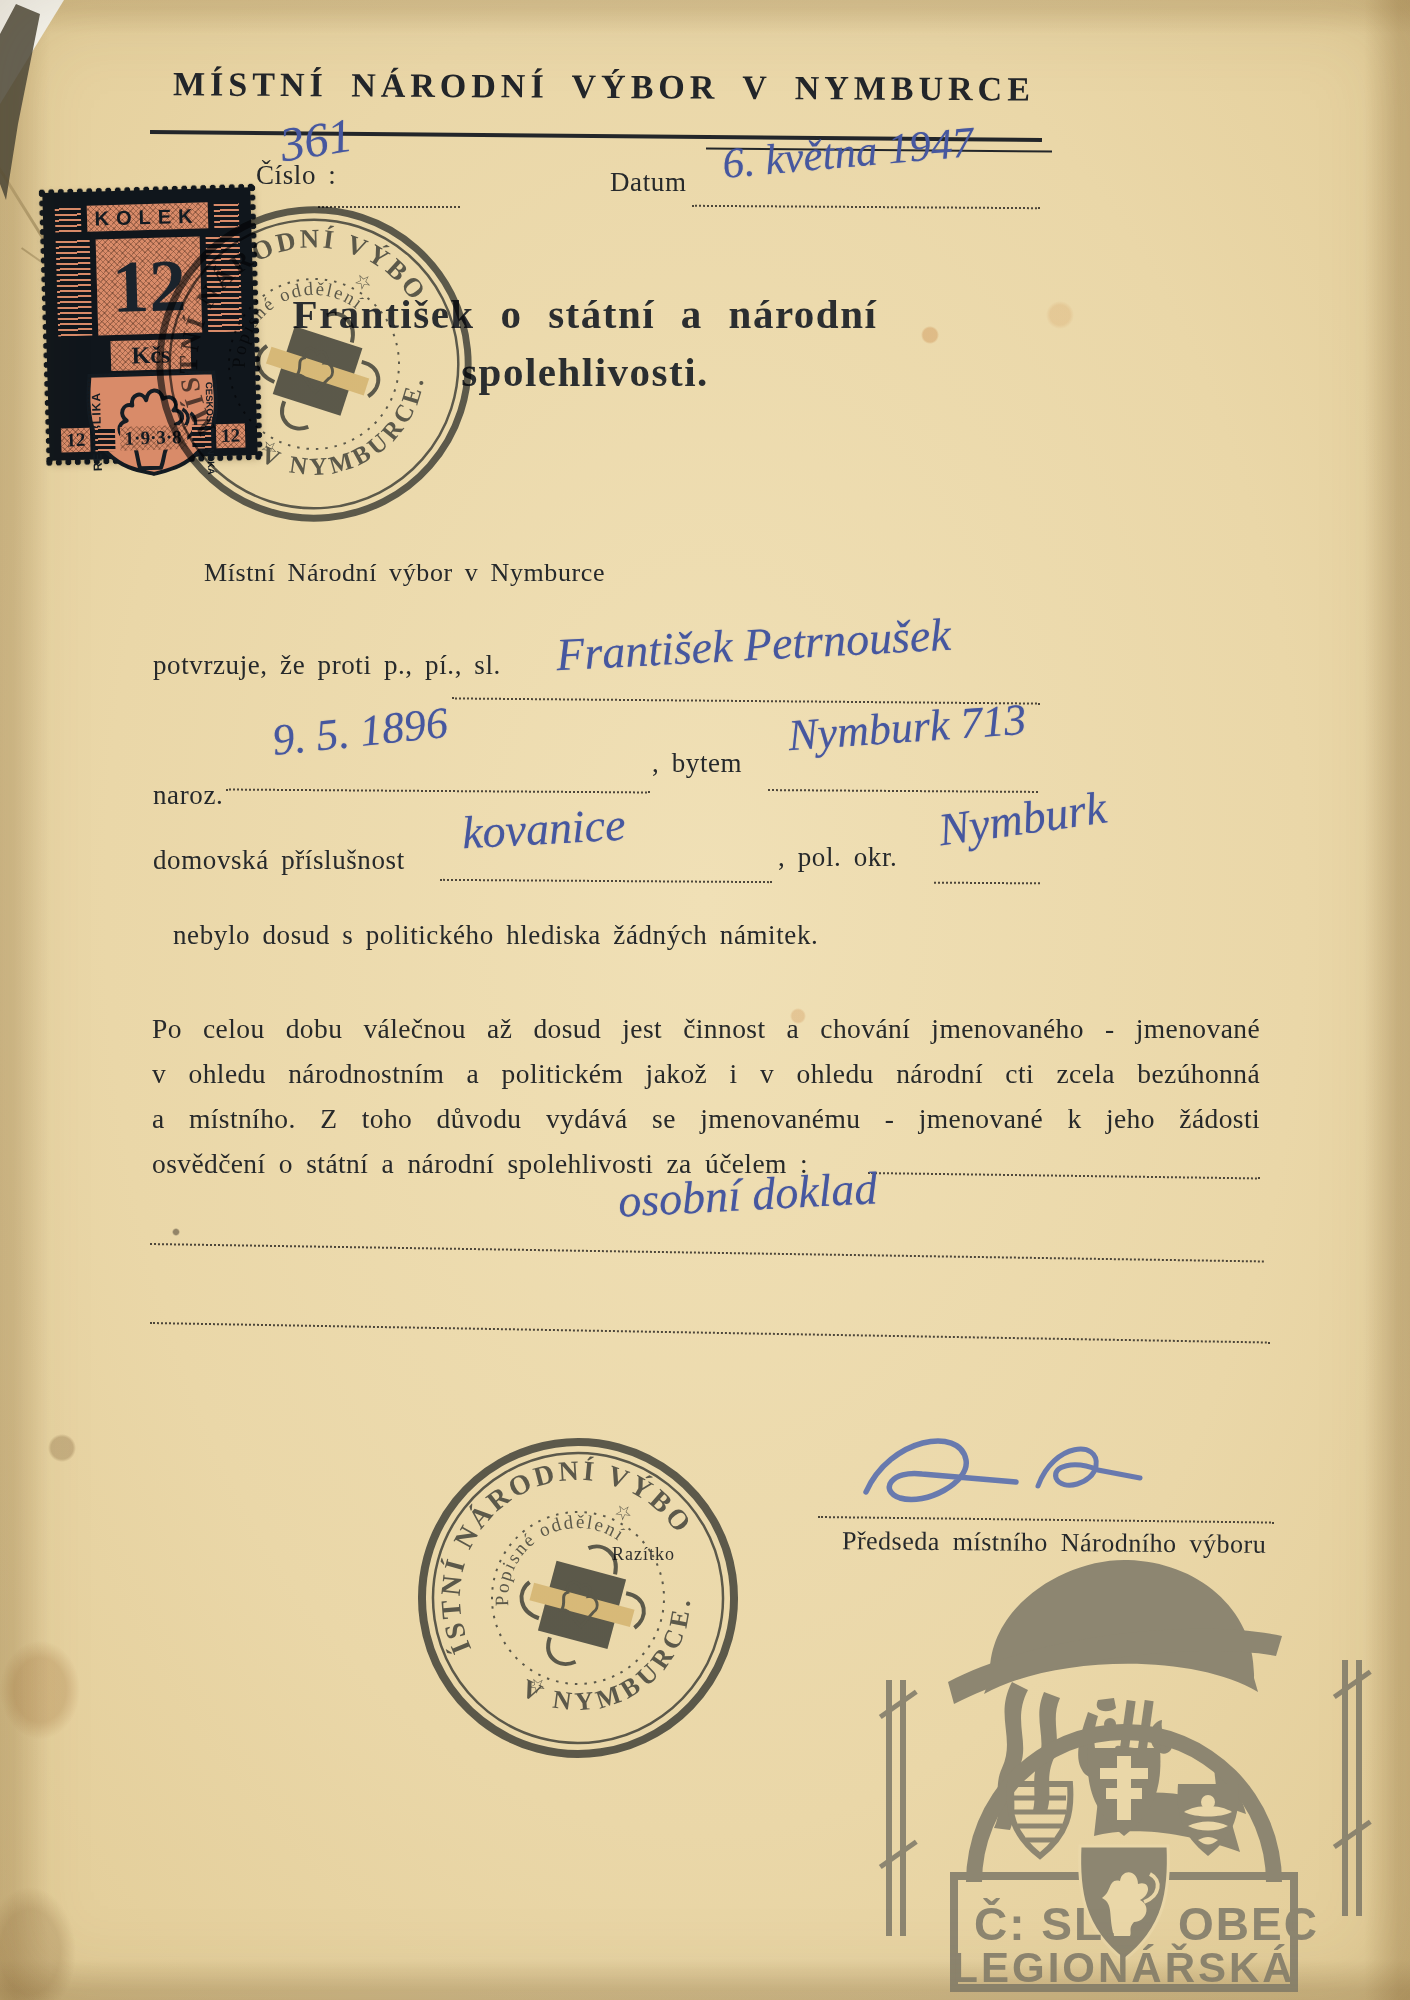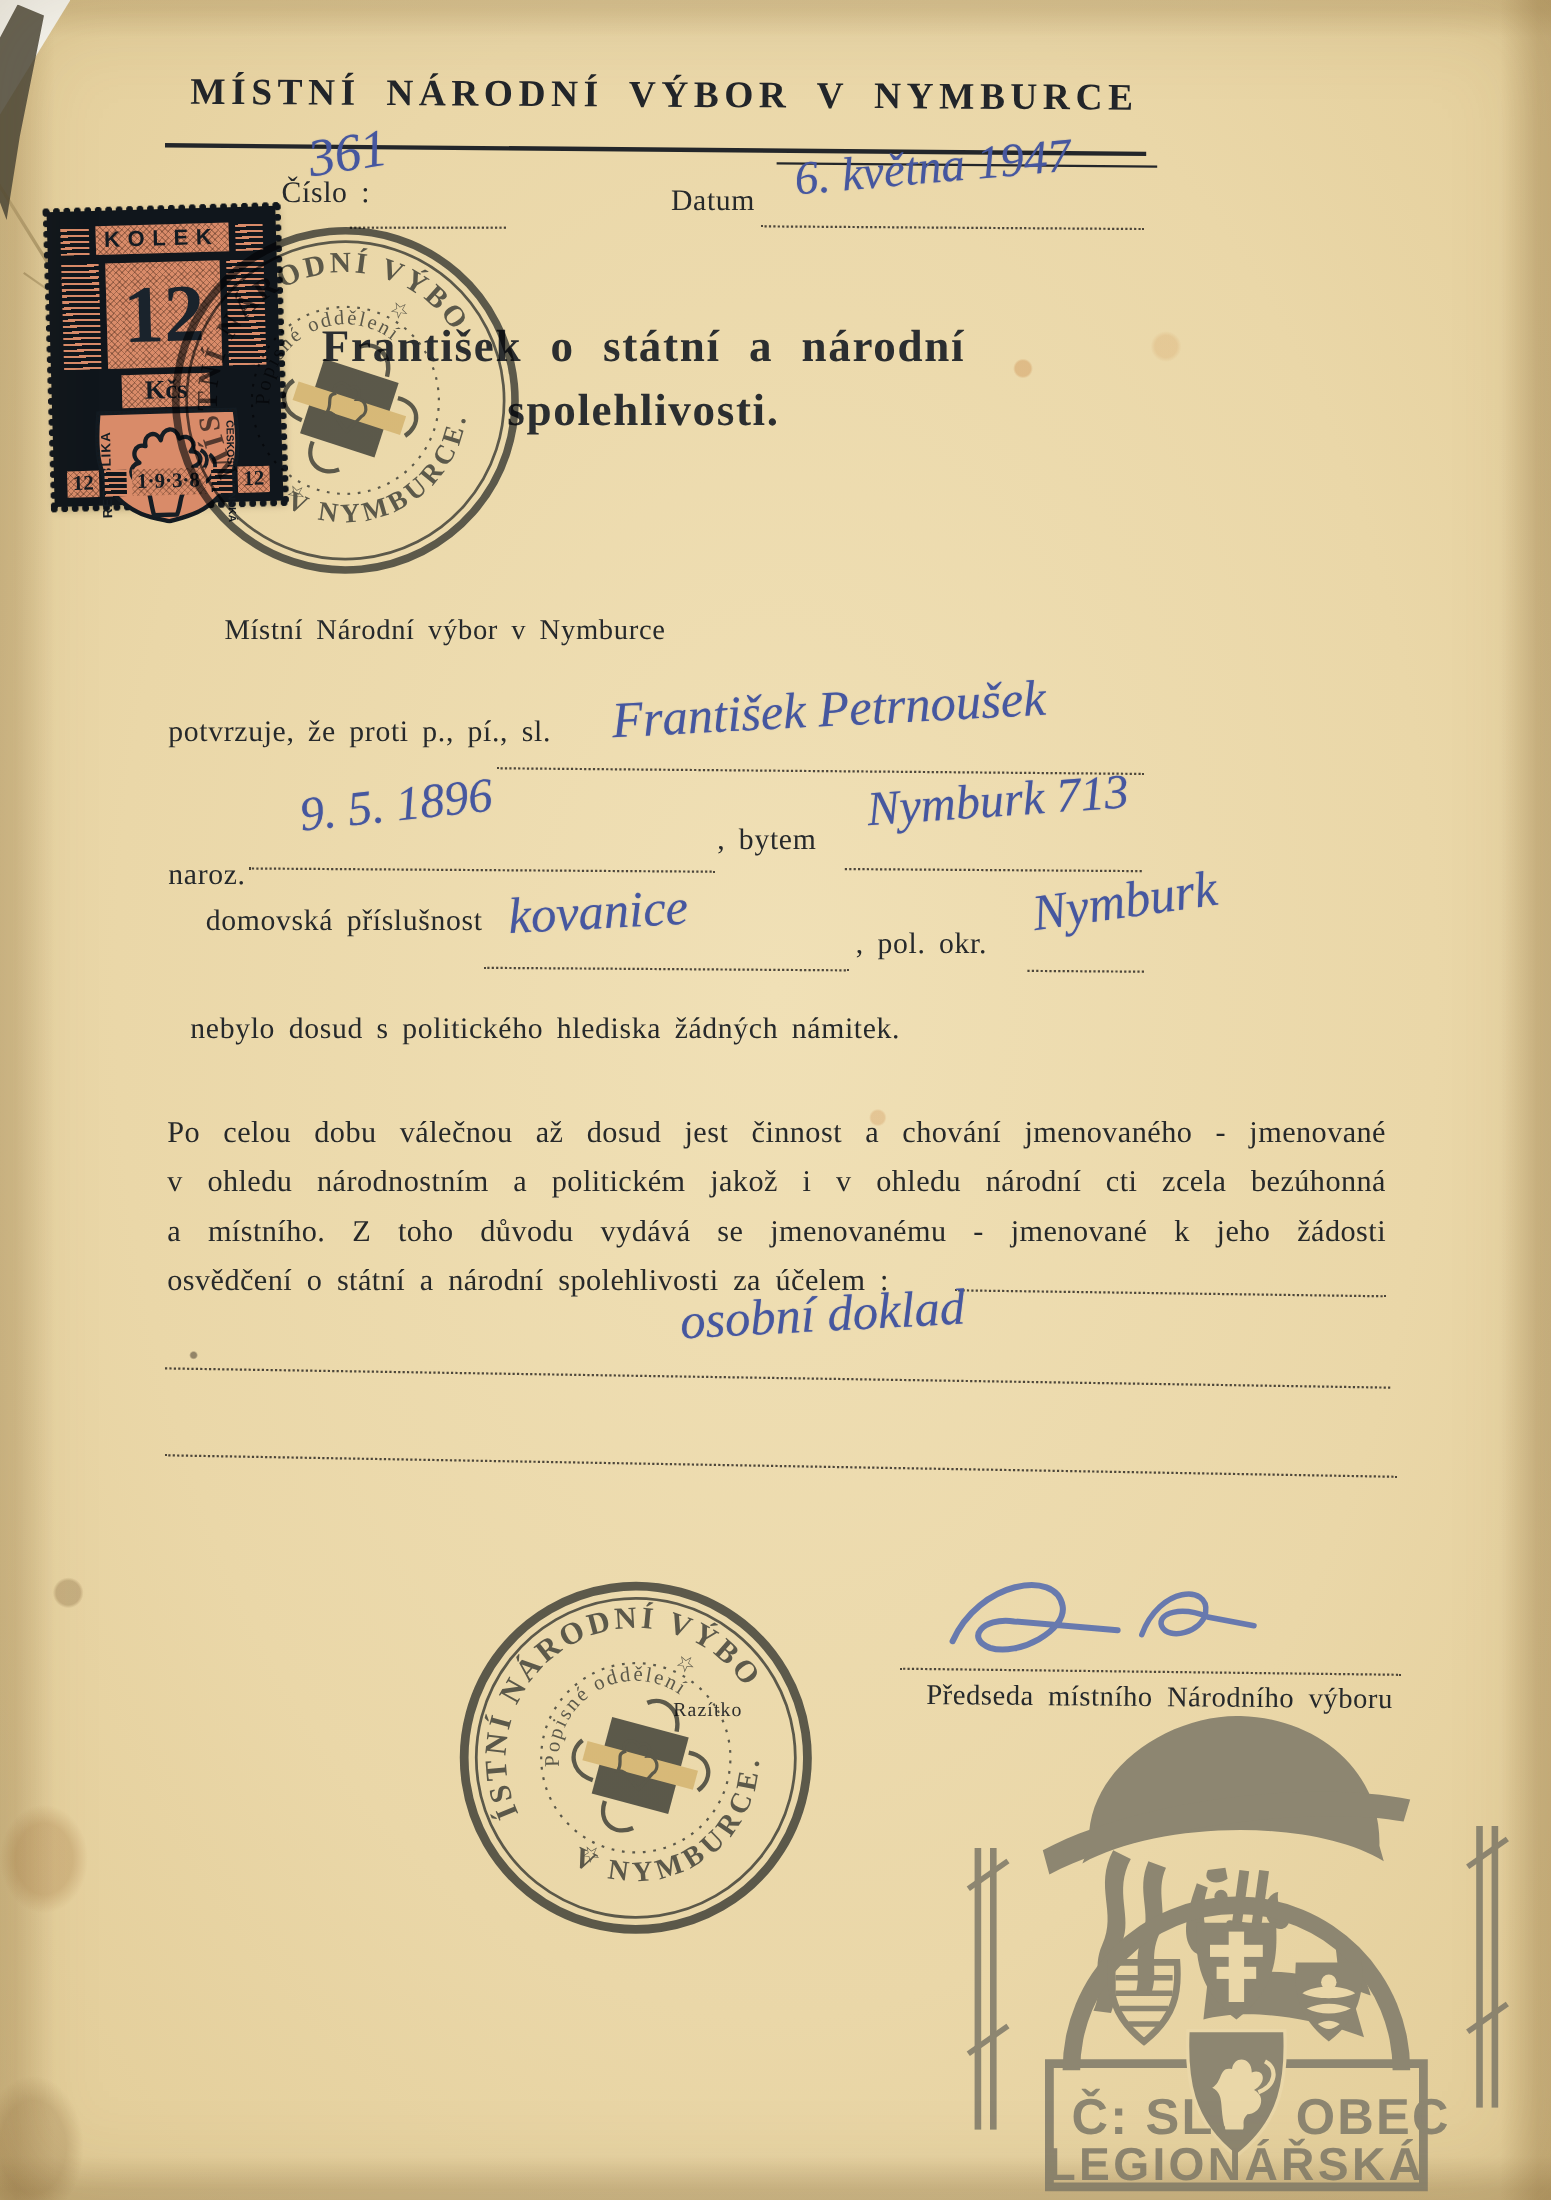--- a/index.html
+++ b/index.html
@@ -184,21 +184,21 @@
   <div class="abs dotline" style="left:452px;top:700px;width:588px;transform:rotate(.5deg);" data-interactable="false"></div>
   <div class="abs hand" style="left:556px;top:618px;font-size:46px;transform:rotate(-3deg);" data-interactable="false">František Petrnoušek</div>
 
   <div class="abs lbl" style="left:153px;top:780px;" data-interactable="false">naroz.</div>
   <div class="abs dotline" style="left:226px;top:790px;width:424px;transform:rotate(.4deg);" data-interactable="false"></div>
   <div class="abs hand" style="left:272px;top:706px;font-size:44px;transform:rotate(-6deg);" data-interactable="false">9. 5. 1896</div>
   <div class="abs lbl" style="left:652px;top:748px;" data-interactable="false">, bytem</div>
   <div class="abs dotline" style="left:768px;top:790px;width:270px;transform:rotate(.4deg);" data-interactable="false"></div>
   <div class="abs hand" style="left:788px;top:702px;font-size:44px;transform:rotate(-4deg);" data-interactable="false">Nymburk 713</div>
 
-  <div class="abs lbl" style="left:153px;top:821px;margin-left:34px;" data-interactable="false">domovská příslušnost</div>
+  <div class="abs lbl" style="left:153px;top:845px;" data-interactable="false">domovská příslušnost</div>
   <div class="abs dotline" style="left:440px;top:880px;width:332px;transform:rotate(.4deg);" data-interactable="false"></div>
   <div class="abs hand" style="left:462px;top:802px;font-size:46px;transform:rotate(-3deg);" data-interactable="false">kovanice</div>
   <div class="abs lbl" style="left:778px;top:842px;" data-interactable="false">, pol. okr.</div>
   <div class="abs dotline" style="left:934px;top:882px;width:106px;transform:rotate(.4deg);" data-interactable="false"></div>
   <div class="abs hand" style="left:938px;top:792px;font-size:46px;transform:rotate(-8deg);" data-interactable="false">Nymburk</div>
 
   <div class="abs lbl" style="left:153px;top:920px;margin-left:20px;" data-interactable="false">nebylo dosud s politického hlediska žádných námitek.</div>
 
   <div class="abs para" data-interactable="false">
     <div class="jline" data-interactable="false">Po celou dobu válečnou až dosud jest činnost a chování jmenovaného - jmenované</div>

